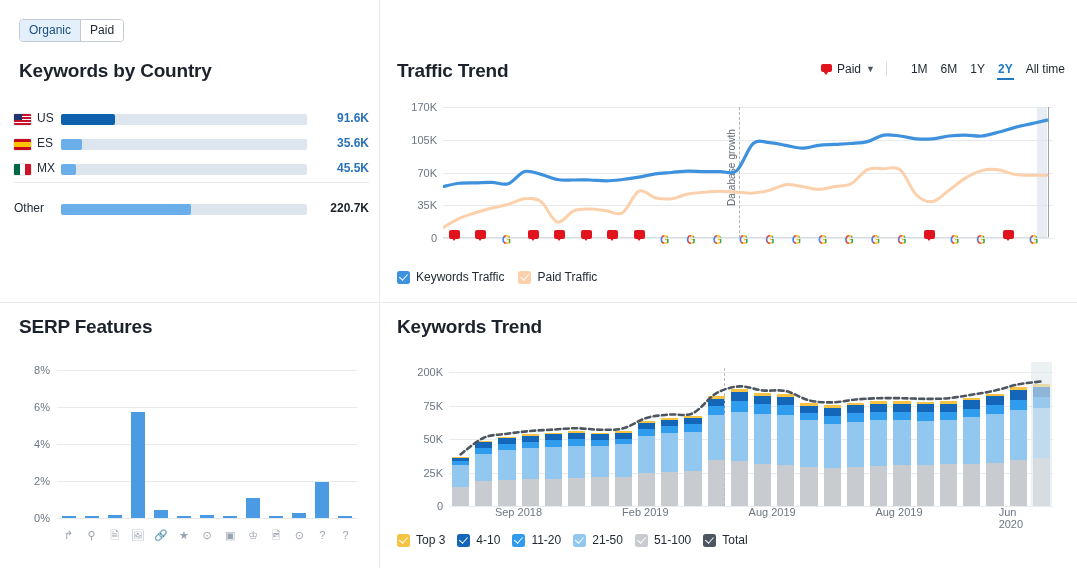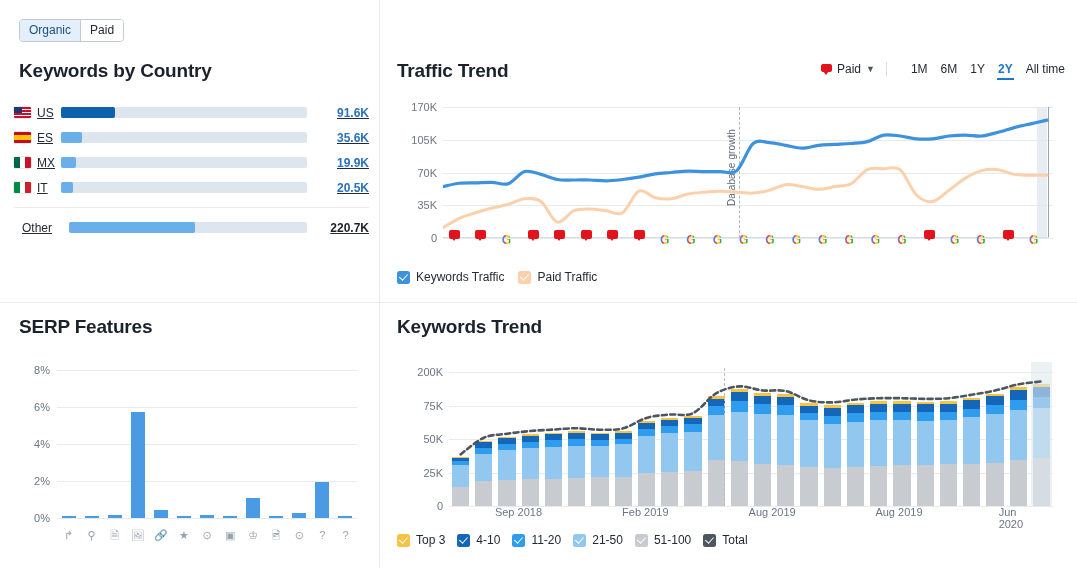--- a/index.html
+++ b/index.html
@@ -40,29 +40,29 @@
 
   
   .sec-title { position:absolute; font-size:19px; font-weight:bold; color:#1c222b; letter-spacing:-0.2px; }
   #t-kbc { left:19px; top:60px; }
   #t-serp { left:19px; top:316px; }
   #t-traffic { left:397px; top:60px; }
   #t-kwtrend { left:397px; top:316px; }
 
   
   .kbc { position:absolute; left:14px; top:100px; width:355px; }
-  .kbc-row { display:flex; align-items:center; height:25px;text-decoration:underline; }
+  .kbc-row { display:flex; align-items:flex-end; height:25px; }
   .kbc-flag { width:17px; height:11px; border-radius:1px; flex:0 0 17px; overflow:hidden; position:relative; box-shadow:0 0 0 .5px rgba(0,0,0,.16); }
   .kbc-code { width:30px; flex:0 0 30px; font-size:12px; color:#222b35; padding-left:6px; }
   .kbc-track { position:relative; height:11px; background:#dde6ee; border-radius:2px; flex:1; margin-right:10px; }
   .kbc-fill { position:absolute; left:0; top:0; height:11px; border-radius:2px; background:#6aaeea; }
   .kbc-fill.primary { background:#0e62ad; }
   .kbc-val { width:52px; flex:0 0 52px; text-align:right; font-size:12px; font-weight:bold; color:#2a72ba; }
   .kbc-sep { height:1px; background:#e8eaed; margin:7px 0 7px 0; }
-  .kbc-row.other .kbc-code { width:47px; flex:0 0 47px; padding-left:0; font-size:12px; color:#222b35;margin-left:8px; }
+  .kbc-row.other .kbc-code { width:47px; flex:0 0 47px; padding-left:0; font-size:12px; color:#222b35; }
   .kbc-row.other .kbc-val { color:#1c222b; font-weight:bold; }
 
   
   .fl-us { background:#fff; }
   .fl-us .st { position:absolute; left:0; right:0; height:1.57px; background:#c8102e; }
   .fl-us .cn { position:absolute; left:0; top:0; width:7.5px; height:6.2px; background:#22356f; }
   .fl-es { background:#c60b1e; }
   .fl-es .mid { position:absolute; left:0; right:0; top:2.75px; height:5.5px; background:#ffc400; }
   .fl-mx { display:flex; }
   .fl-mx i { display:block; height:11px; flex:1; }
@@ -157,33 +157,21 @@
     <div class="kbc-row">
       <div class="kbc-flag fl-mx">
         <i style="background: rgb(0, 104, 71);"></i>
         <i style="background: rgb(255, 255, 255);"></i>
         <i style="background: rgb(206, 17, 38);"></i>
       </div>
       <div class="kbc-code">MX</div>
       <div class="kbc-track">
         <div class="kbc-fill" style="width: 5.9%;"></div>
       </div>
-      <div class="kbc-val">19.9K</div>
-    </div>
-    <div class="kbc-row">
-      <div class="kbc-flag fl-it">
-        <i style="background: rgb(0, 140, 69);"></i>
-        <i style="background: rgb(255, 255, 255);"></i>
-        <i style="background: rgb(205, 33, 42);"></i>
-      </div>
-      <div class="kbc-code">IT</div>
-      <div class="kbc-track">
-        <div class="kbc-fill" style="width: 4.9%;"></div>
-      </div>
-      <div class="kbc-val">20.5K</div>
+      <div class="kbc-val">45.5K</div>
     </div>
     <div class="kbc-sep"></div>
     <div class="kbc-row other">
       <div class="kbc-code">Other</div>
       <div class="kbc-track">
         <div class="kbc-fill" style="width: 53%;"></div>
       </div>
       <div class="kbc-val">220.7K</div>
     </div>
   </div>

